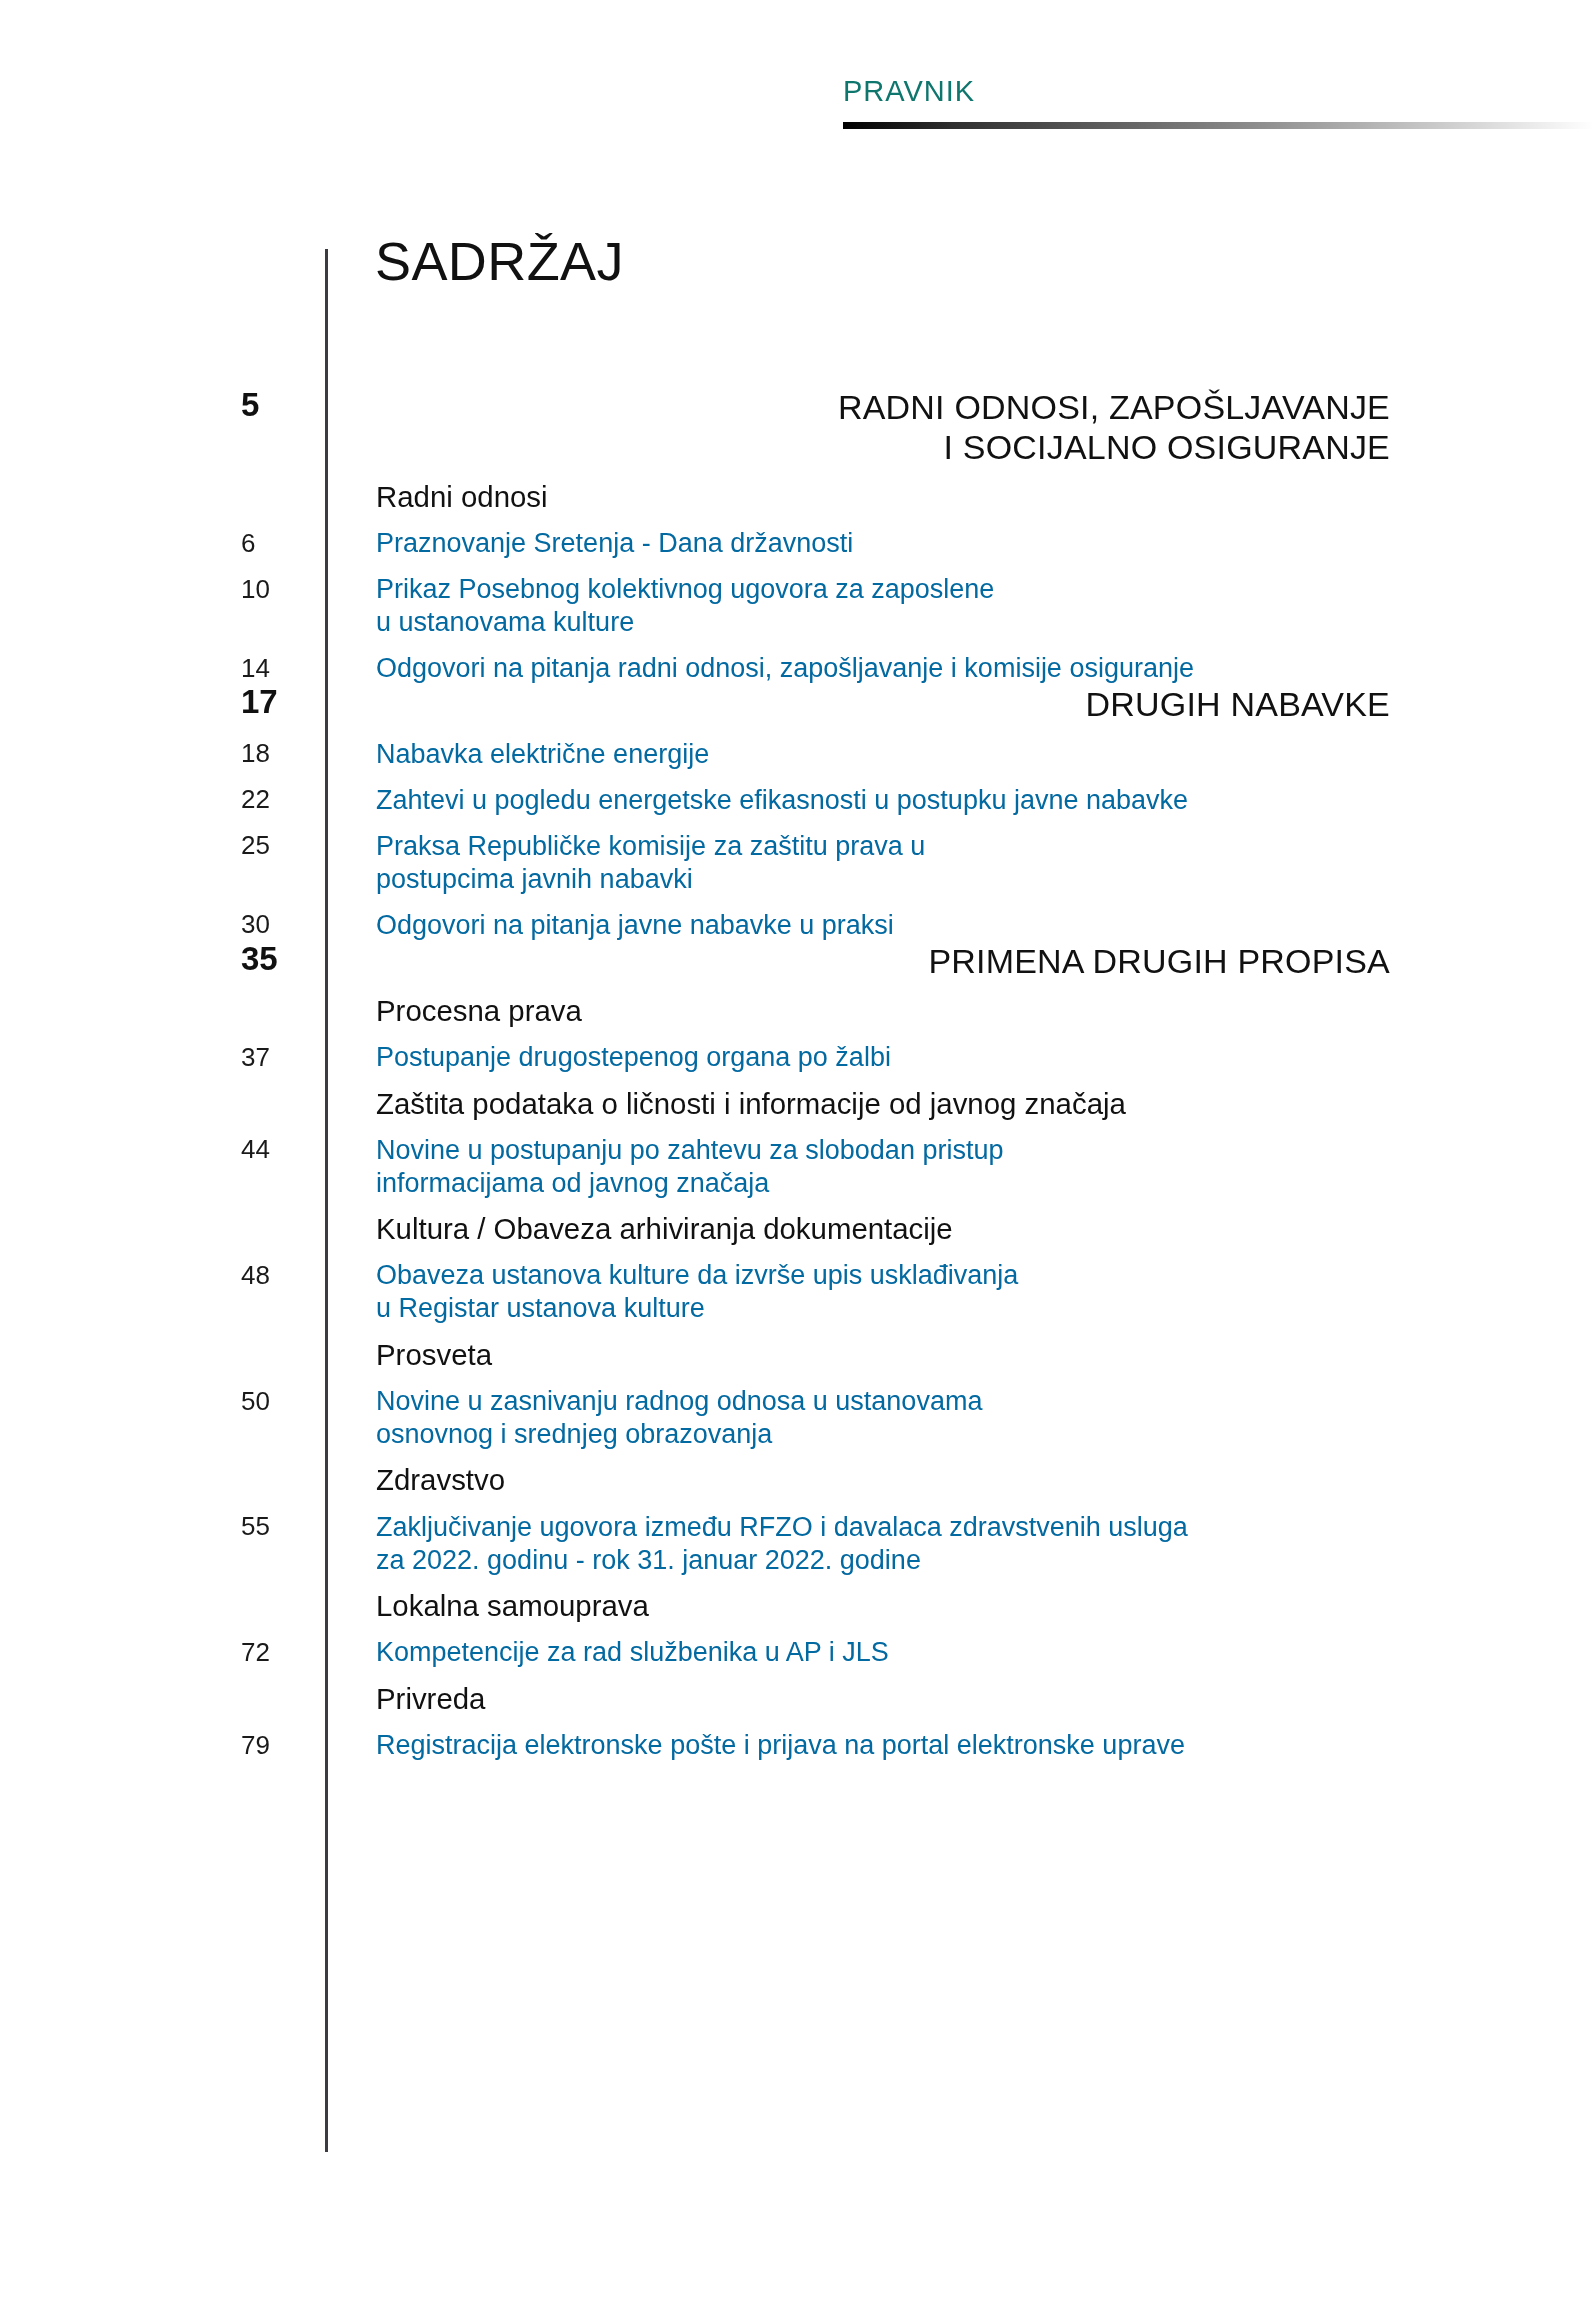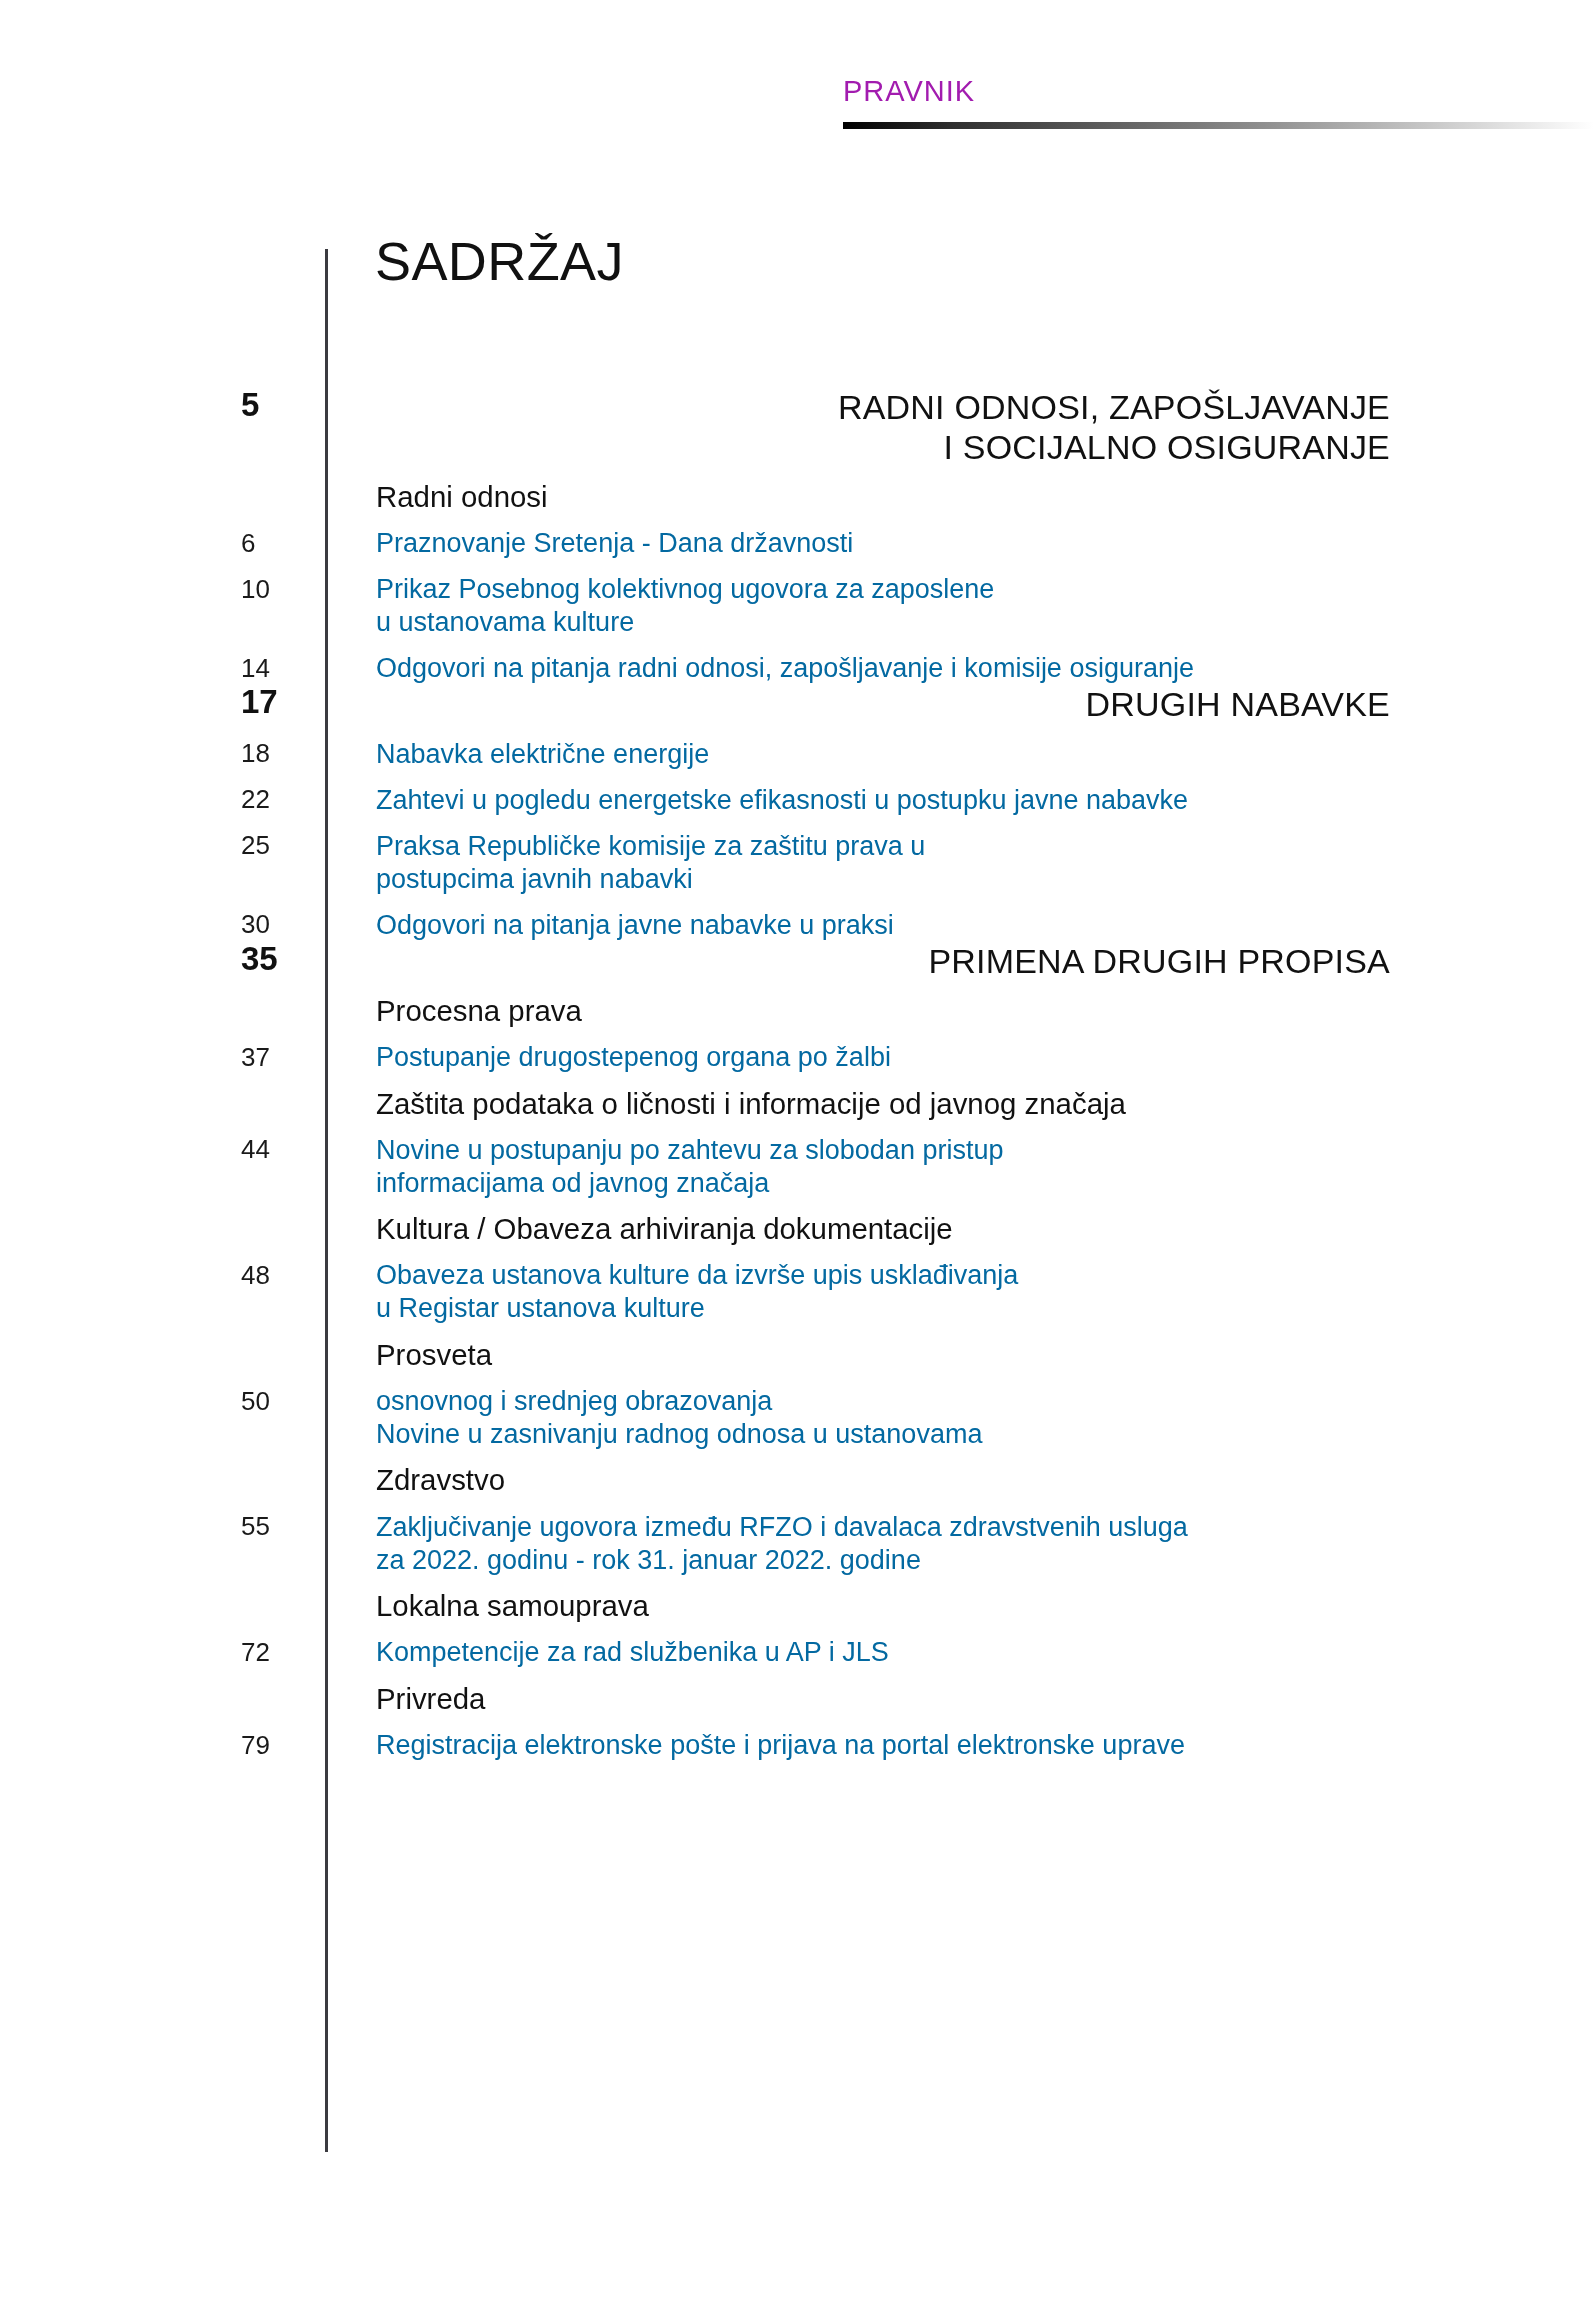--- a/index.html
+++ b/index.html
@@ -24,21 +24,21 @@
     width: 1594px;
     height: 74px;
   }
   .page-header-title {
     position: absolute;
     left: 843px;
     top: 0px;
     font-size: 29px;
     letter-spacing: 1px;
     font-weight: 400;
-    color: #a21caf;
+    color: #0f766e;
     white-space: nowrap;
   }
   .page-header-rule {
     position: absolute;
     left: 843px;
     top: 47px;
     width: 751px;
     height: 6.5px;
     background: linear-gradient(to right, #000000 0%, #2d2d2d 14%, #5c5c5c 34%, #8f8f8f 56%, #c2c2c2 76%, #ebebeb 92%, #ffffff 100%);
   }
@@ -267,22 +267,22 @@
       </div>
       <div class="row subhead gap-md">
         <div class="row-num"></div>
         <div class="row-text">
           <span class="ln">Prosveta</span>
         </div>
       </div>
       <div class="row entry gap-sm">
         <div class="row-num">50</div>
         <div class="row-text">
+          <span class="ln">Novine u zasnivanju radnog odnosa u ustanovama</span>
           <span class="ln">osnovnog i srednjeg obrazovanja</span>
-          <span class="ln">Novine u zasnivanju radnog odnosa u ustanovama</span>
         </div>
       </div>
       <div class="row subhead gap-md">
         <div class="row-num"></div>
         <div class="row-text">
           <span class="ln">Zdravstvo</span>
         </div>
       </div>
       <div class="row entry gap-sm">
         <div class="row-num">55</div>

